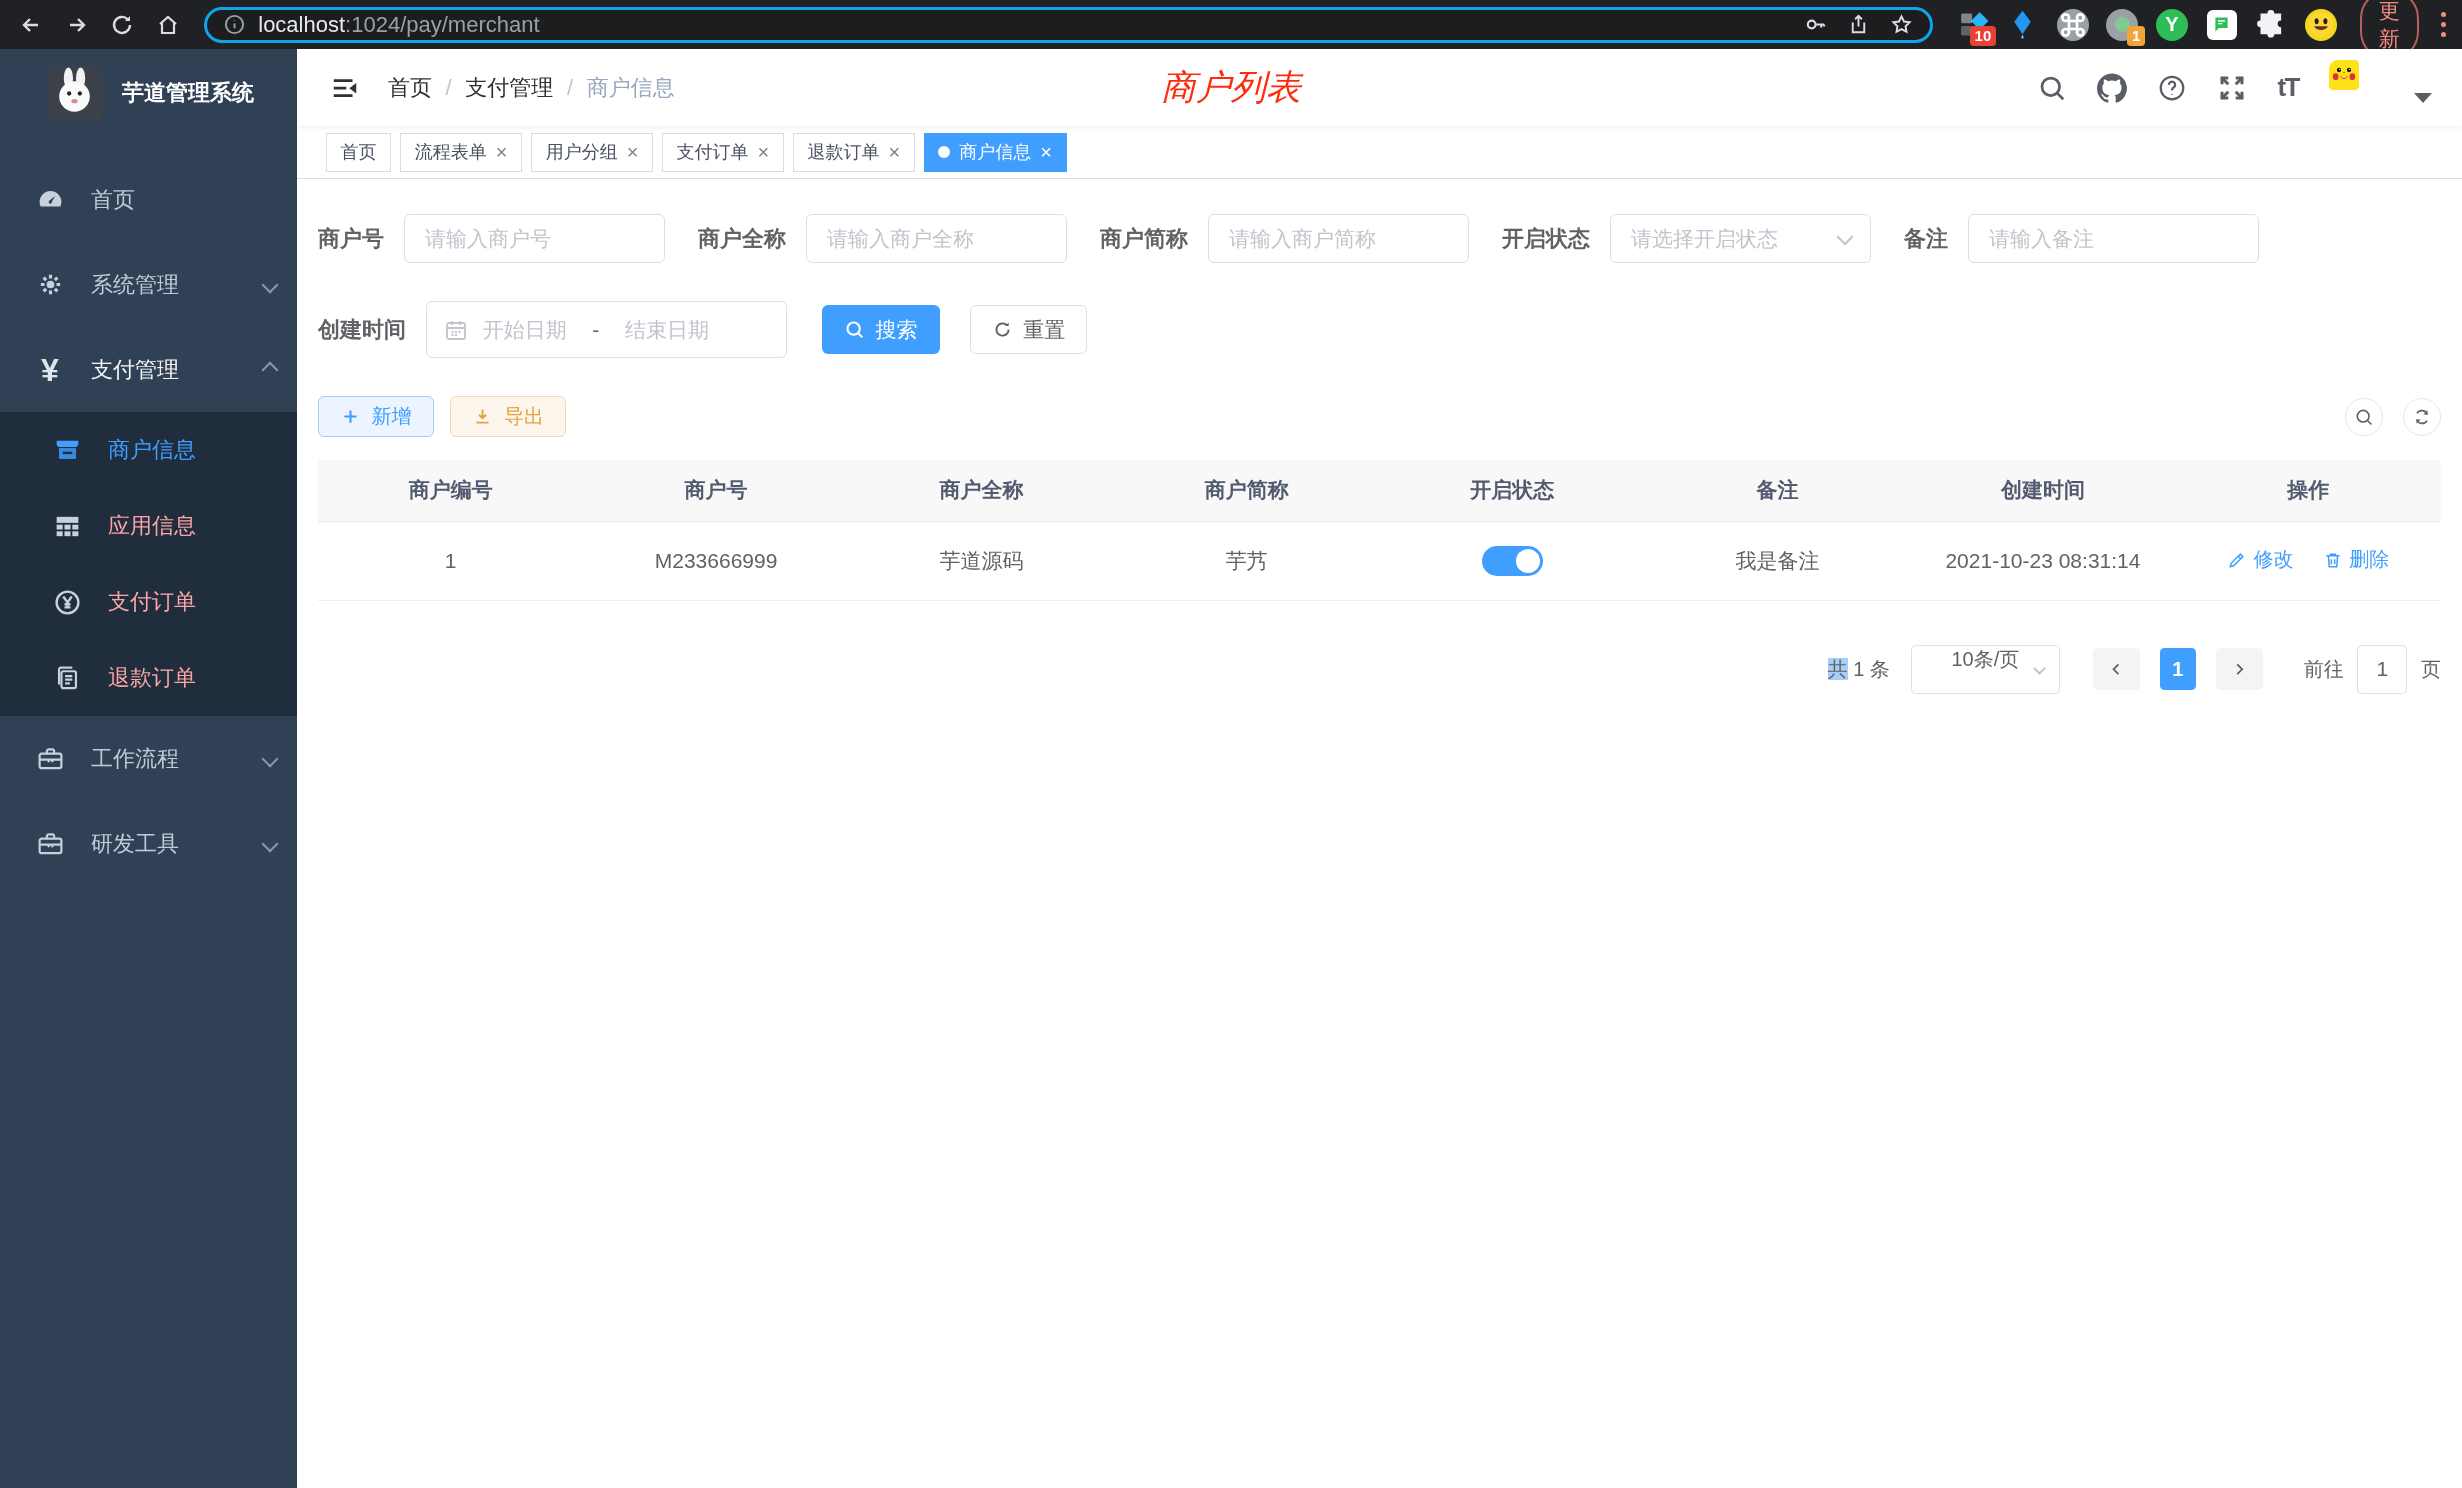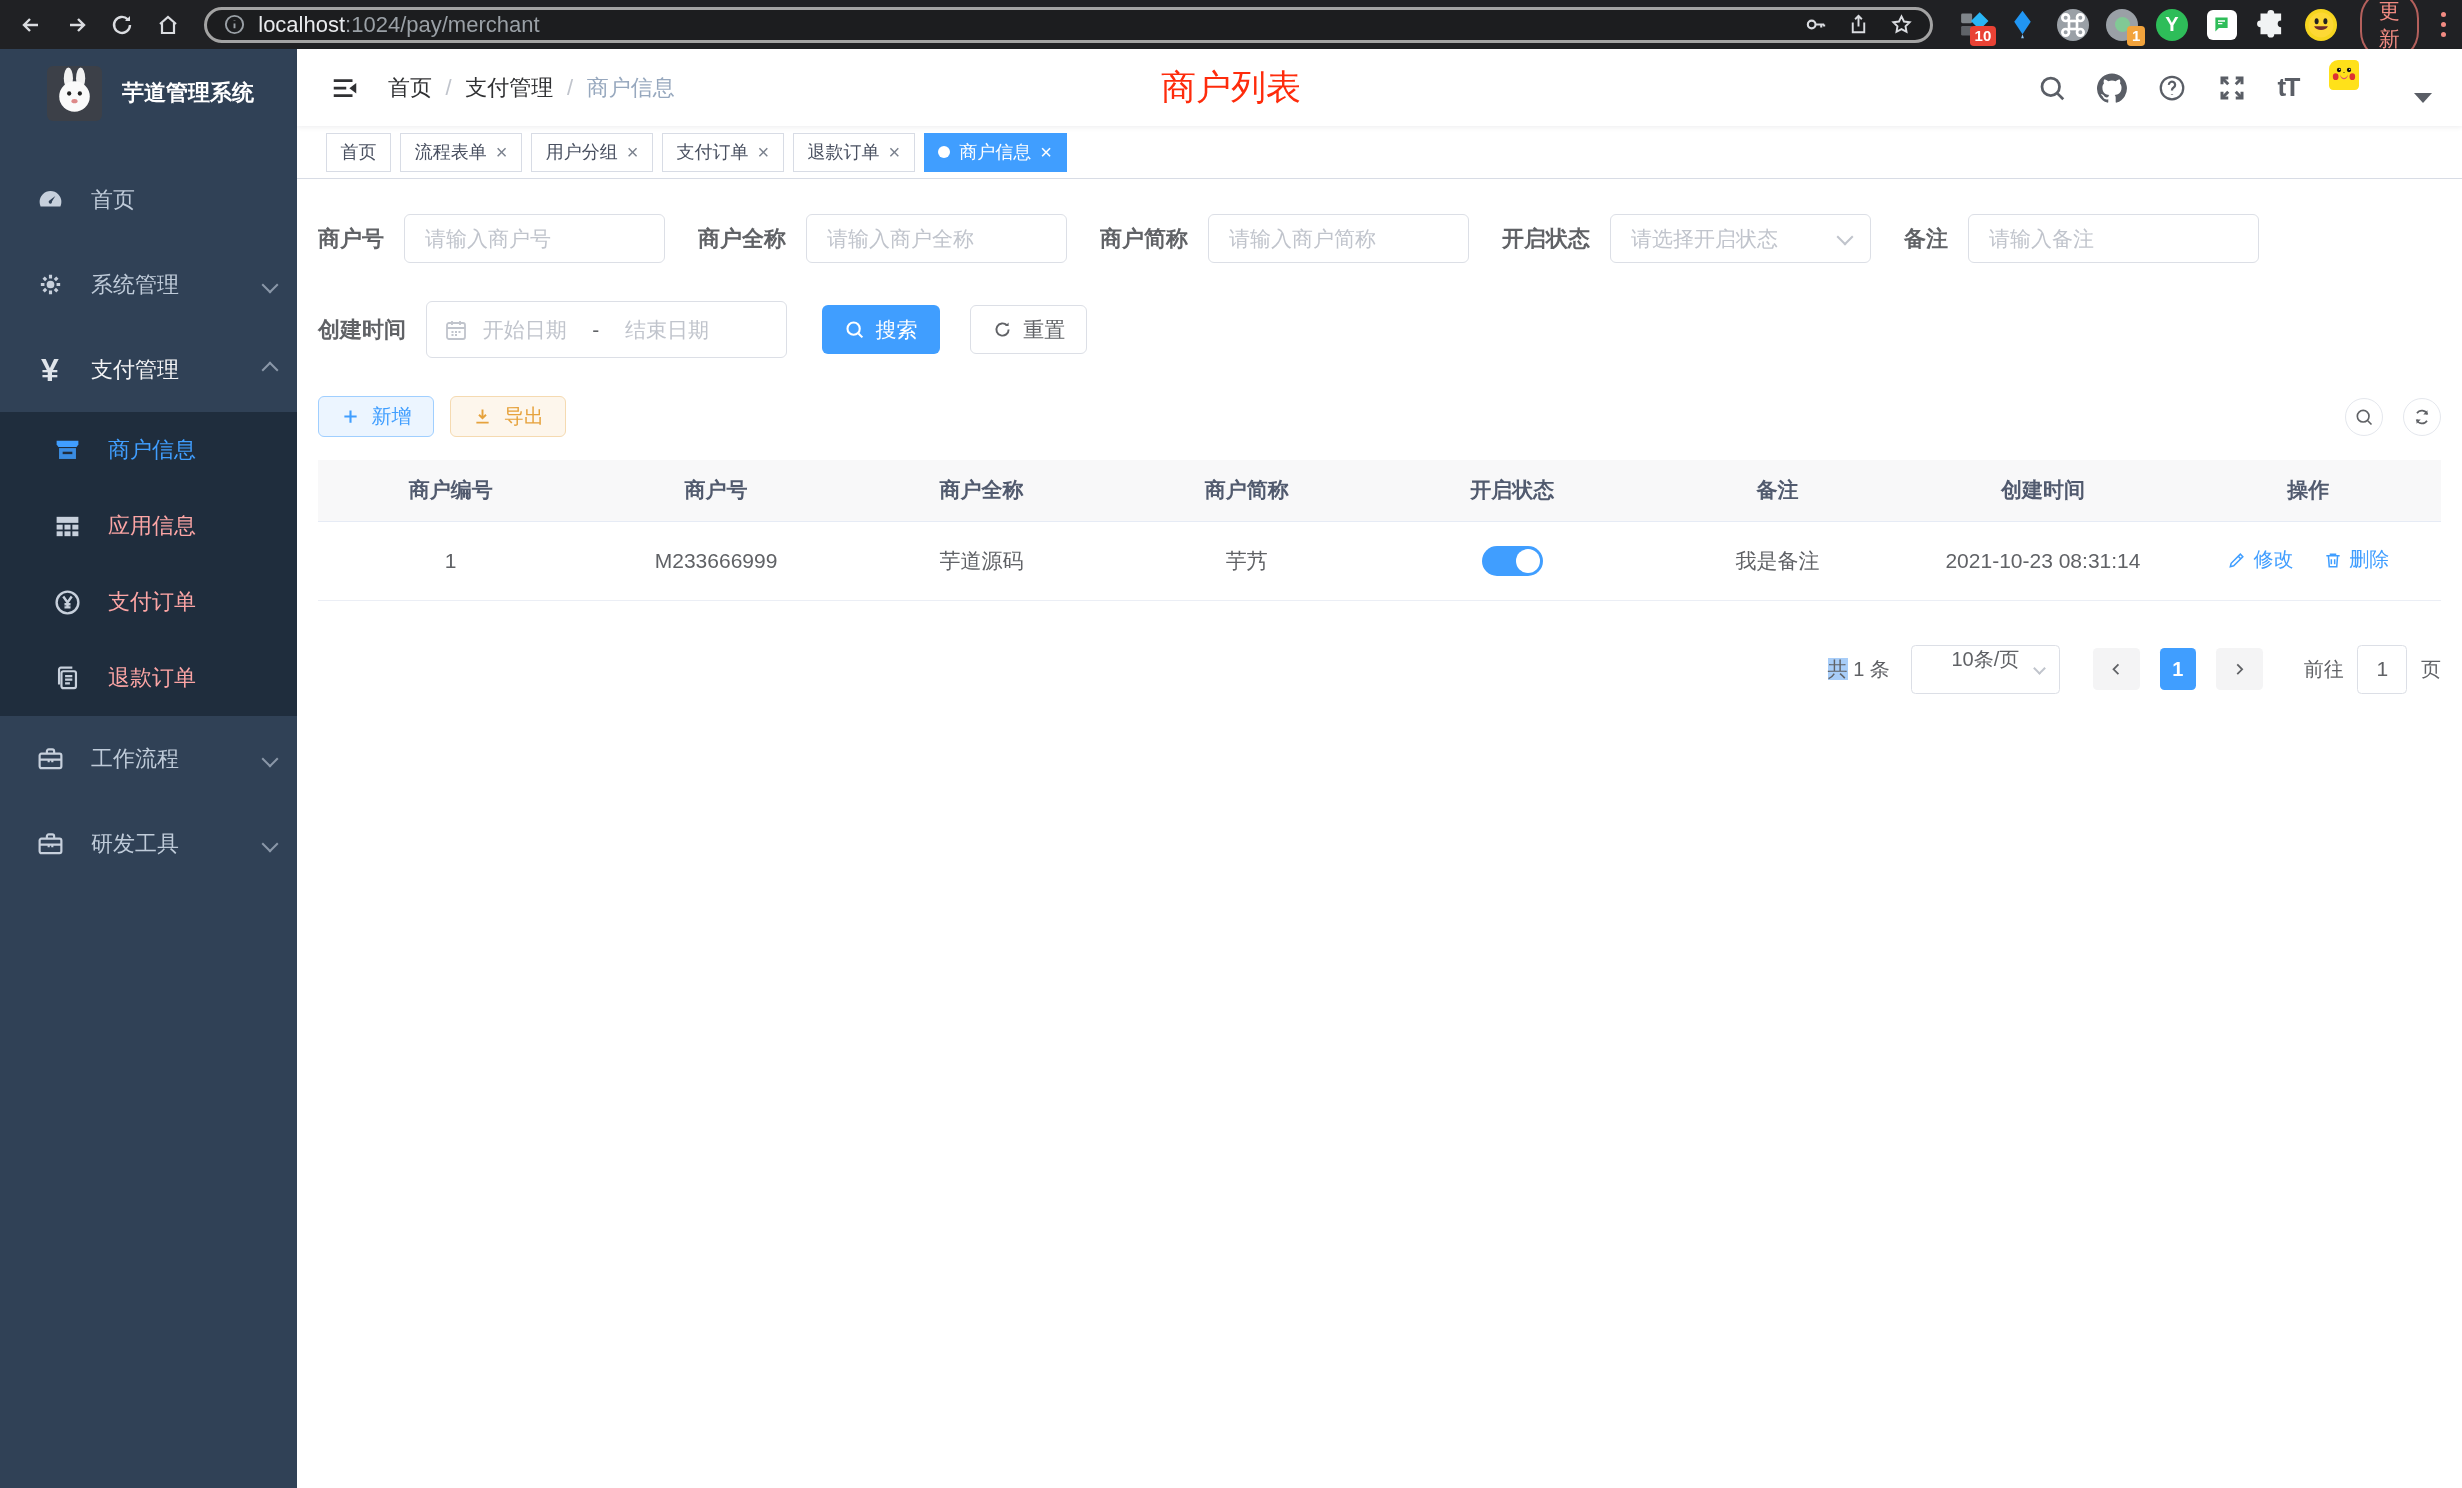--- a/index.html
+++ b/index.html
@@ -10,21 +10,21 @@
   }
   
   .chrome {
     height:49px; background:#202124; display:flex; align-items:center;
     padding:0 13.6px; gap:10.6px;
   }
   .nav-btn { width:35px; height:35px; display:flex; align-items:center; justify-content:center; color:#dadce0; flex:0 0 auto; }
   .nav-btn svg { width:24px; height:24px; }
   .url-pill {
     height:36px; flex:0 0 1729px; margin-left:7.6px; background:#1c1d1f;
-    border:3px solid #a3a3a3; border-radius:21px; display:flex; align-items:center;
+    border:3px solid #0ea5e9; border-radius:21px; display:flex; align-items:center;
     padding:0 16.7px; gap:12px;
   }
   .url-text { font-size:22px; color:#e8eaed; white-space:nowrap; overflow:hidden; }
   .url-text .dim { color:#9aa0a6; }
   .pill-right { margin-left:auto; display:flex; align-items:center; gap:20px; color:#dadce0; }
   .pill-right svg { width:23px; height:23px; }
   .ico-i { width:23px; height:23px; color:#9aa0a6; flex:0 0 auto; }
   .ext-area { display:flex; align-items:center; gap:16.7px; margin-left:13.6px; }
   .ext { position:relative; width:33px; height:33px; display:flex; align-items:center; justify-content:center; }
   .badge { position:absolute; bottom:-4.5px; right:-6px; background:#e94235; color:#fff; font-size:15px; line-height:1;
@@ -60,21 +60,21 @@
   .main { flex:1; display:flex; flex-direction:column; min-width:0; background:#fff; }
   .navbar { height:77px; position:relative; display:flex; align-items:center; padding:0 30px; background:#fff;
     box-shadow:0 1.5px 4.5px rgba(0,21,41,.06); z-index:3; }
   .fold { width:35px; height:35px; color:#303133; display:flex; align-items:center; justify-content:center; }
   .fold svg { width:30px; height:30px; }
   .crumb { display:flex; align-items:center; margin-left:26px; font-size:22px; gap:13.6px; white-space:nowrap; }
   .crumb .c { color:#303133; }
   .crumb .sep { color:#c0c4cc; }
   .crumb .last { color:#97a8be; }
   .annotation { position:absolute; left:934px; top:15px; transform:translateX(-50%);
-    font-size:35px; color:#fe2c0c; font-weight:500; white-space:nowrap; z-index:9; }
+    font-size:35px; color:#fe2c0c; font-weight:500; white-space:nowrap; z-index:9;font-style:italic; }
   .nav-right { margin-left:auto; display:flex; align-items:center; gap:30px; color:#5a5e66; }
   .nav-right svg { width:30px; height:30px; }
   .font-ico { font-size:26px; font-weight:700; color:#5a5e66; letter-spacing:-1.5px; }
   .avatar { width:55px; height:55px; border-radius:9px; overflow:hidden; flex:0 0 auto; }
   .caret { width:0; height:0; border-left:9px solid transparent; border-right:9px solid transparent; border-top:10.6px solid #5a5e66; margin-top:21px; }
   
   .tabsbar { height:53px; display:flex; align-items:center; padding:0 29px; gap:9px; background:#fff;
     border-bottom:1.5px solid #d8dce5; position:relative; z-index:2; }
   .tab { height:39px; display:flex; align-items:center; gap:9px; padding:0 13.6px; border:1.5px solid #d8dce5;
     background:#fff; color:#495060; font-size:18px; cursor:pointer; white-space:nowrap; }

